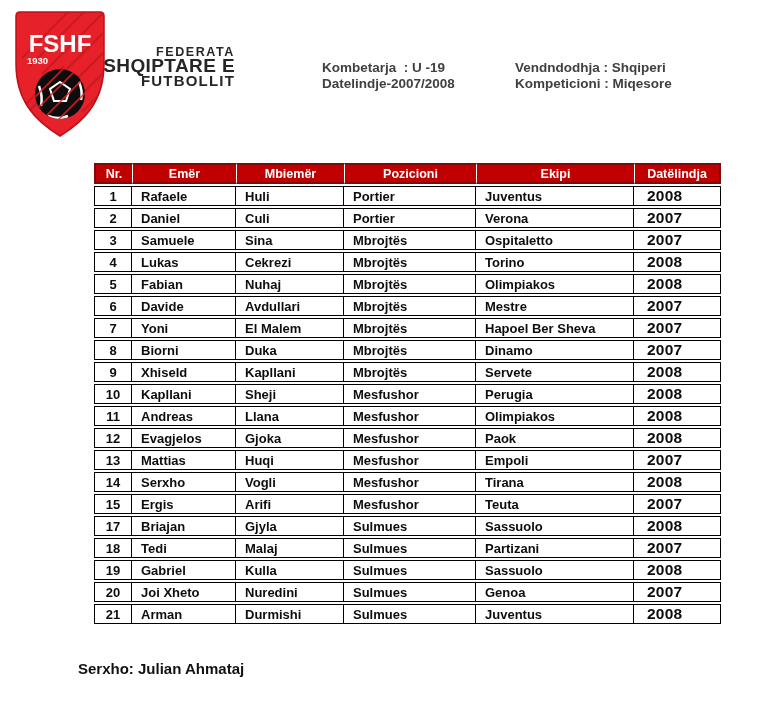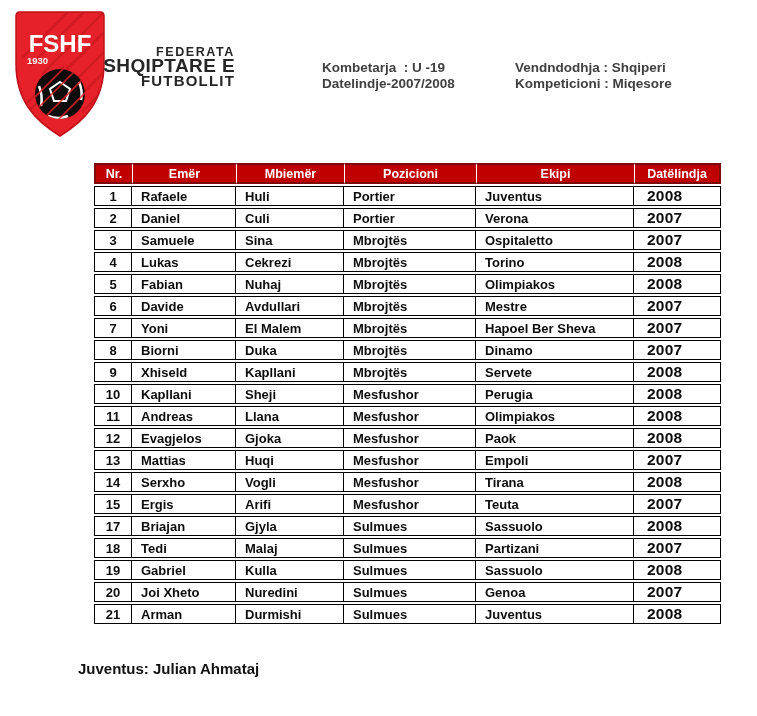--- a/index.html
+++ b/index.html
@@ -322,15 +322,15 @@
             <td class="col-1">Arman</td>
             <td class="col-2">Durmishi</td>
             <td class="col-3">Sulmues</td>
             <td class="col-4">Juventus</td>
             <td class="col-5">2008</td>
           </tr>
         </tbody>
     </table>
   </div>
 
-  <div class="footer">Juventus: Julian Ahmataj</div>
+  <div class="footer">Serxho: Julian Ahmataj</div>
 
 </div>
 
 </body></html>

